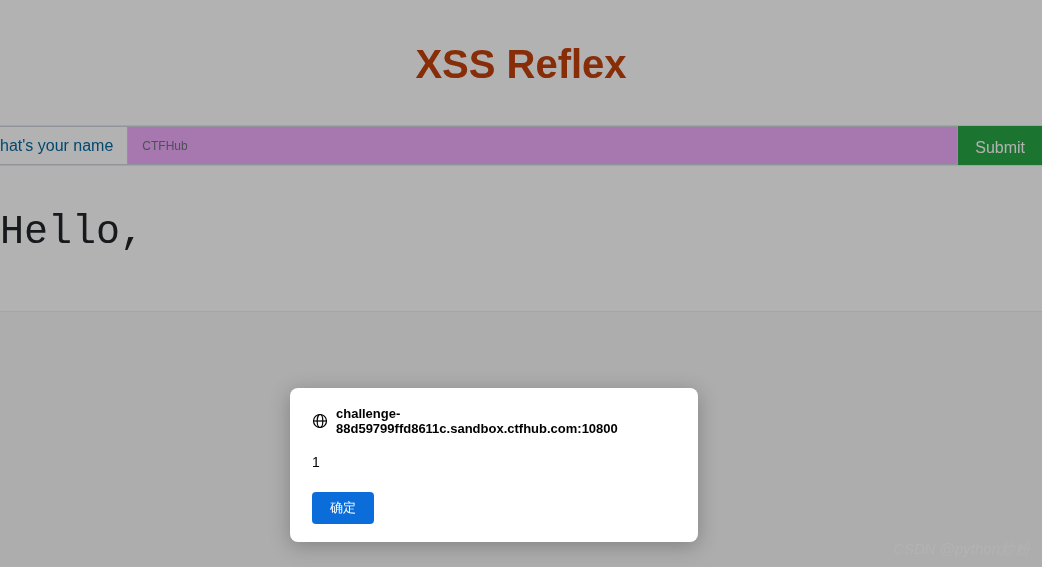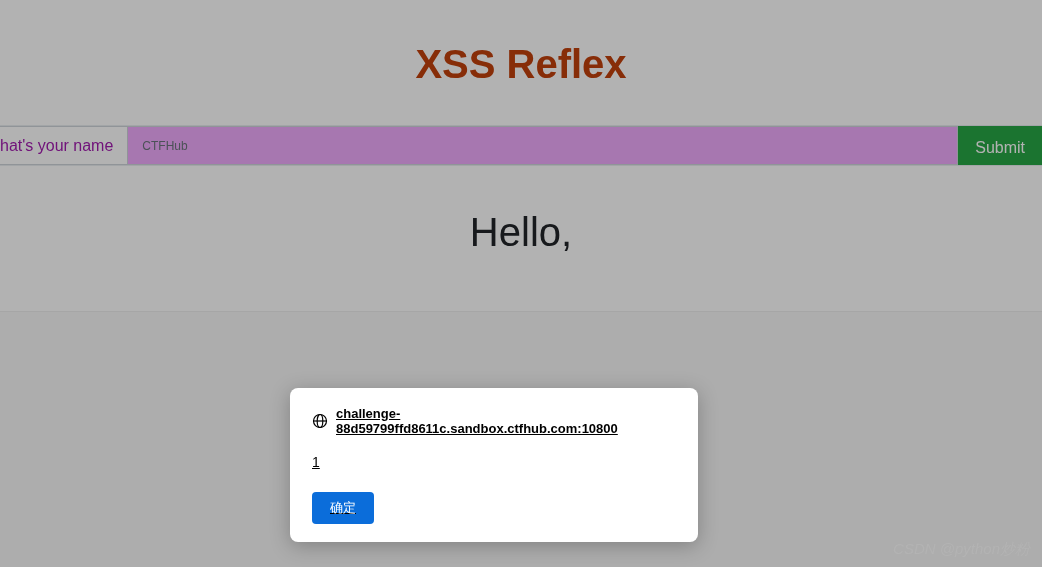--- a/index.html
+++ b/index.html
@@ -39,21 +39,21 @@
       border-bottom: 1px solid #e9ecef;
       width: 100%;
       height: 40px;
     }
     
     .form-label {
       display: flex;
       align-items: center;
       padding: 0 14px 0 0;
       font-size: 16px;
-      color: #a21caf;
+      color: #0369a1;
       background: #fff;
       border: 1px solid #ced4da;
       border-left: none;
       white-space: nowrap;
     }
     
     .form-input {
       flex: 1;
       border: 1px solid #ced4da;
       border-left: none;
@@ -71,22 +71,23 @@
     .submit-btn {
       background: #28a745;
       color: #fff;
       border: 1px solid #28a745;
       padding: 12px 16px;
       font-size: 16px;
       cursor: pointer;
     }
     
     .greeting-section {
-      text-align: center;
+      text-align: left;
       padding: 44px 0 56px 0;
+      font-family: Liberation Mono, monospace;
     }
     
     .greeting-section h2 {
       font-size: 40px;
       font-weight: 400;
       color: #212529;
     }
     
     .bottom-gray {
       background: #f8f8f8;
@@ -107,21 +108,20 @@
     .dialog {
       position: absolute;
       left: 290px;
       top: 388px;
       width: 408px;
       background: #fff;
       border-radius: 8px;
       box-shadow: 0 4px 20px rgba(0, 0, 0, 0.25);
       z-index: 20;
       padding: 18px 22px 18px 22px;
-      text-decoration: underline;
     }
     
     .dialog-header {
       display: flex;
       align-items: center;
       gap: 8px;
       margin-bottom: 18px;
     }
     
     .globe-icon {

